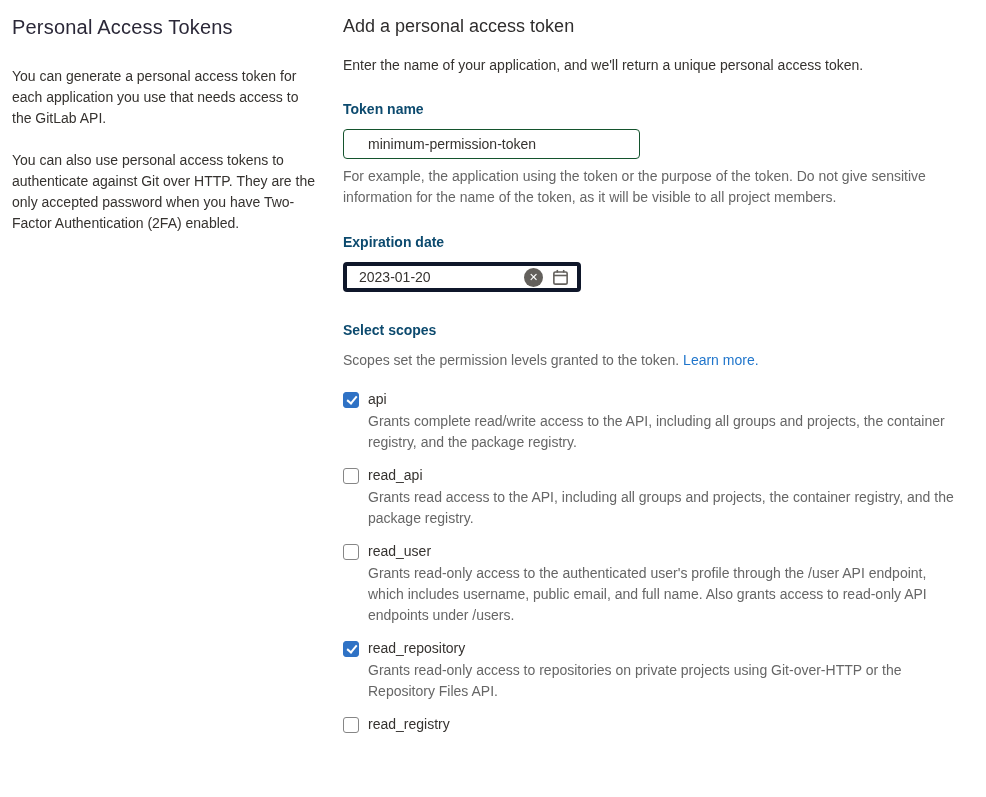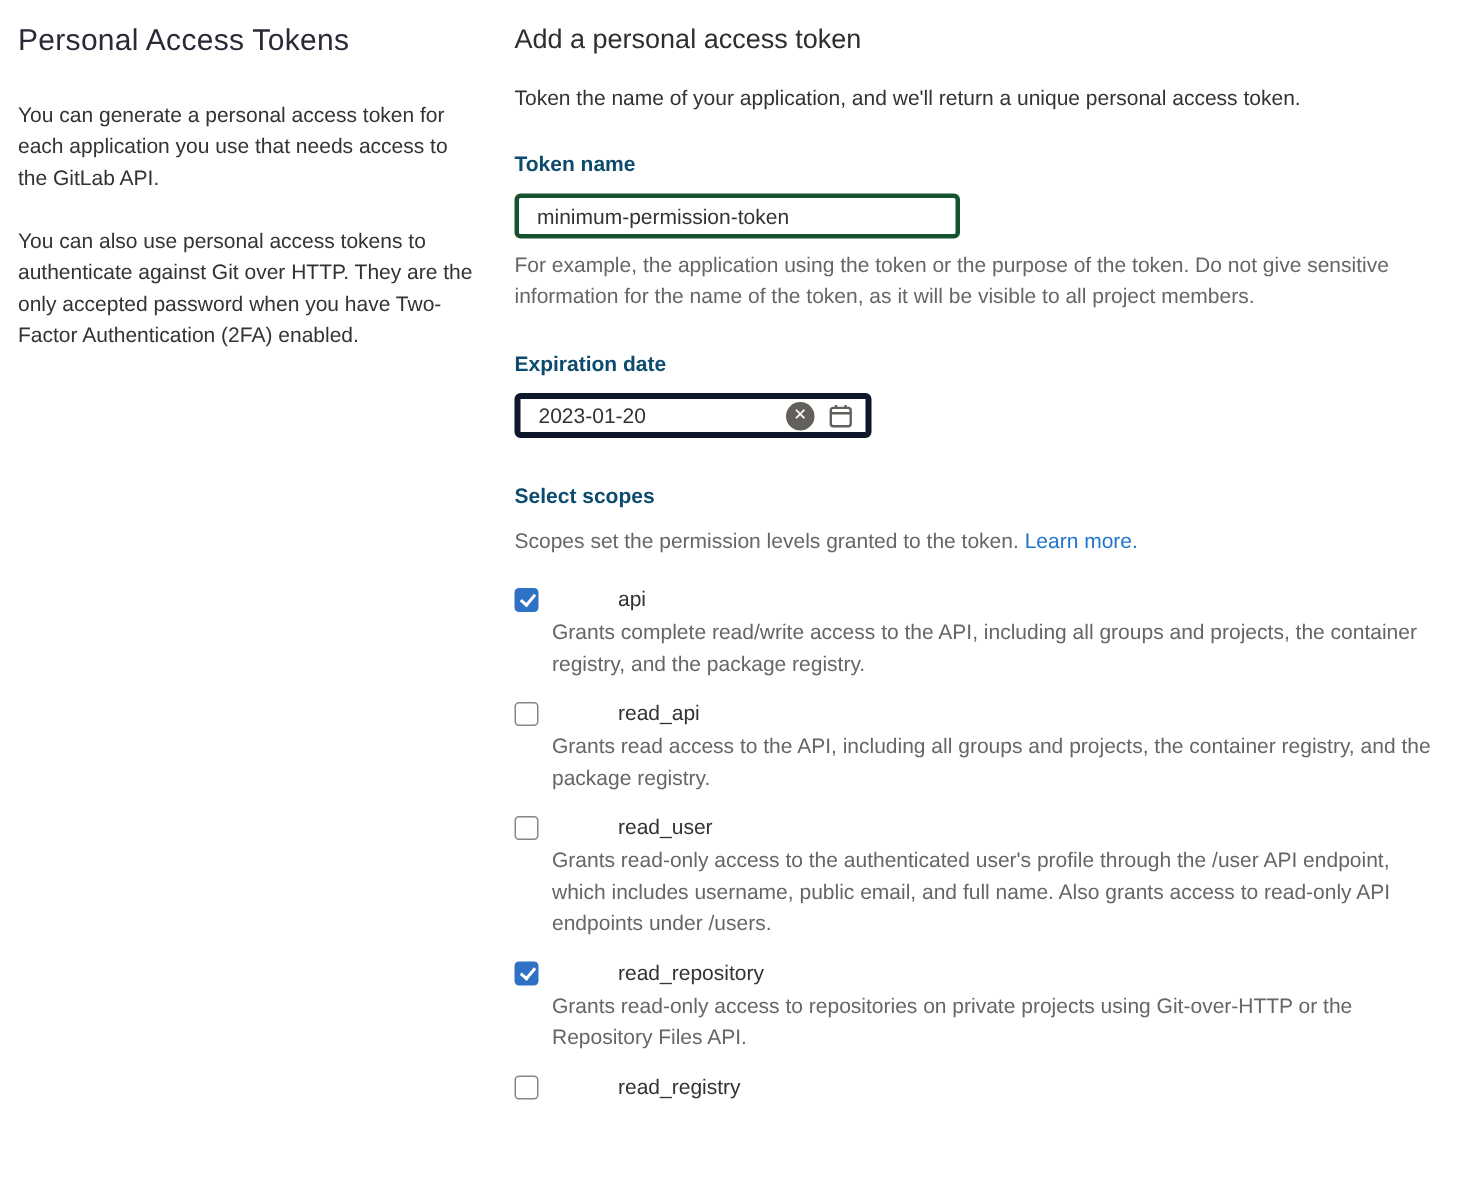--- a/index.html
+++ b/index.html
@@ -23,22 +23,22 @@
   .left-col p { margin-bottom: 21px; color: #35322f; }
 
   
   .right-col { flex: 1 1 auto; padding-top: 1px; }
   .form-heading { font-size: 18px; font-weight: normal; color: #2f2d2d; margin-bottom: 15px; }
   .form-subheading { color: #35322f; margin-bottom: 23px; }
   .field-label { font-size: 14px; font-weight: bold; color: #0c4a6e; margin-bottom: 9px; }
 
   .text-input {
     display: block; width: 297px; height: 30px;
-    border: 3px solid #14532d; border-radius: 4px;
-    padding: 0 12px; font-size: 14px; color: #35322f;
+    border: 1px solid #14532d; border-radius: 4px;
+    padding: 0 24px; font-size: 14px; color: #35322f;
     font-family: "Liberation Sans", "DejaVu Sans", sans-serif;
     background: #fff; outline: none;
   }
   .field-help { color: #666666; margin-top: 7px; margin-bottom: 24px; max-width: 622px; }
 
   .date-wrap {
     display: flex; align-items: center; width: 238px; height: 30px;
     border: 4px solid #0f172a; border-radius: 4px; background: #fff;
     padding: 0 8px 0 12px; margin-bottom: 28px;
   }
@@ -51,21 +51,21 @@
     color: #ffffff; display: flex; align-items: center; justify-content: center;
     font-size: 11px; line-height: 1; cursor: pointer; flex: 0 0 auto; margin-right: 9px;
     user-select: none;
   }
   .cal-icon { flex: 0 0 auto; display: flex; cursor: pointer; }
 
   .scopes-desc { color: #666666; margin-bottom: 18px; }
   .learn-link { color: #1f75cb; text-decoration: none; cursor: pointer; }
 
   .scope-row { margin-bottom: 12px; }
-  .row-head { display: flex; align-items: center; gap: 44px; }
+  .row-head { display: flex; align-items: center; }
   .checkbox {
     width: 16px; height: 16px; border: 1px solid #868686; border-radius: 3px;
     background: #fff; position: relative; flex: 0 0 auto; cursor: pointer;
   }
   .checkbox.checked { background: #2f72c5; border-color: #2f72c5; }
   .checkbox.checked::after {
     content: ""; position: absolute; left: 4.5px; top: 1.5px;
     width: 4px; height: 8px;
     border-right: 2px solid #fff; border-bottom: 2px solid #fff;
     transform: rotate(40deg);
@@ -79,21 +79,21 @@
 <div class="layout">
 
   <div class="left-col">
     <h1 class="page-title">Personal Access Tokens</h1>
     <p>You can generate a personal access token for each application you use that needs access to the GitLab API.</p>
     <p>You can also use personal access tokens to authenticate against Git over HTTP. They are the only accepted password when you have Two-Factor Authentication (2FA) enabled.</p>
   </div>
 
   <div class="right-col">
     <div class="form-heading">Add a personal access token</div>
-    <div class="form-subheading">Token the name of your application, and we'll return a unique personal access token.</div>
+    <div class="form-subheading">Enter the name of your application, and we'll return a unique personal access token.</div>
 
     <div class="field-label">Token name</div>
     <input class="text-input" type="text" value="minimum-permission-token" style="">
     <div class="field-help">For example, the application using the token or the purpose of the token. Do not give sensitive information for the name of the token, as it will be visible to all project members.</div>
 
     <div class="field-label">Expiration date</div>
     <div class="date-wrap">
       <input class="date-input" type="text" value="2023-01-20" style="">
       <span class="clear-btn">✕</span>
       <span class="cal-icon">

